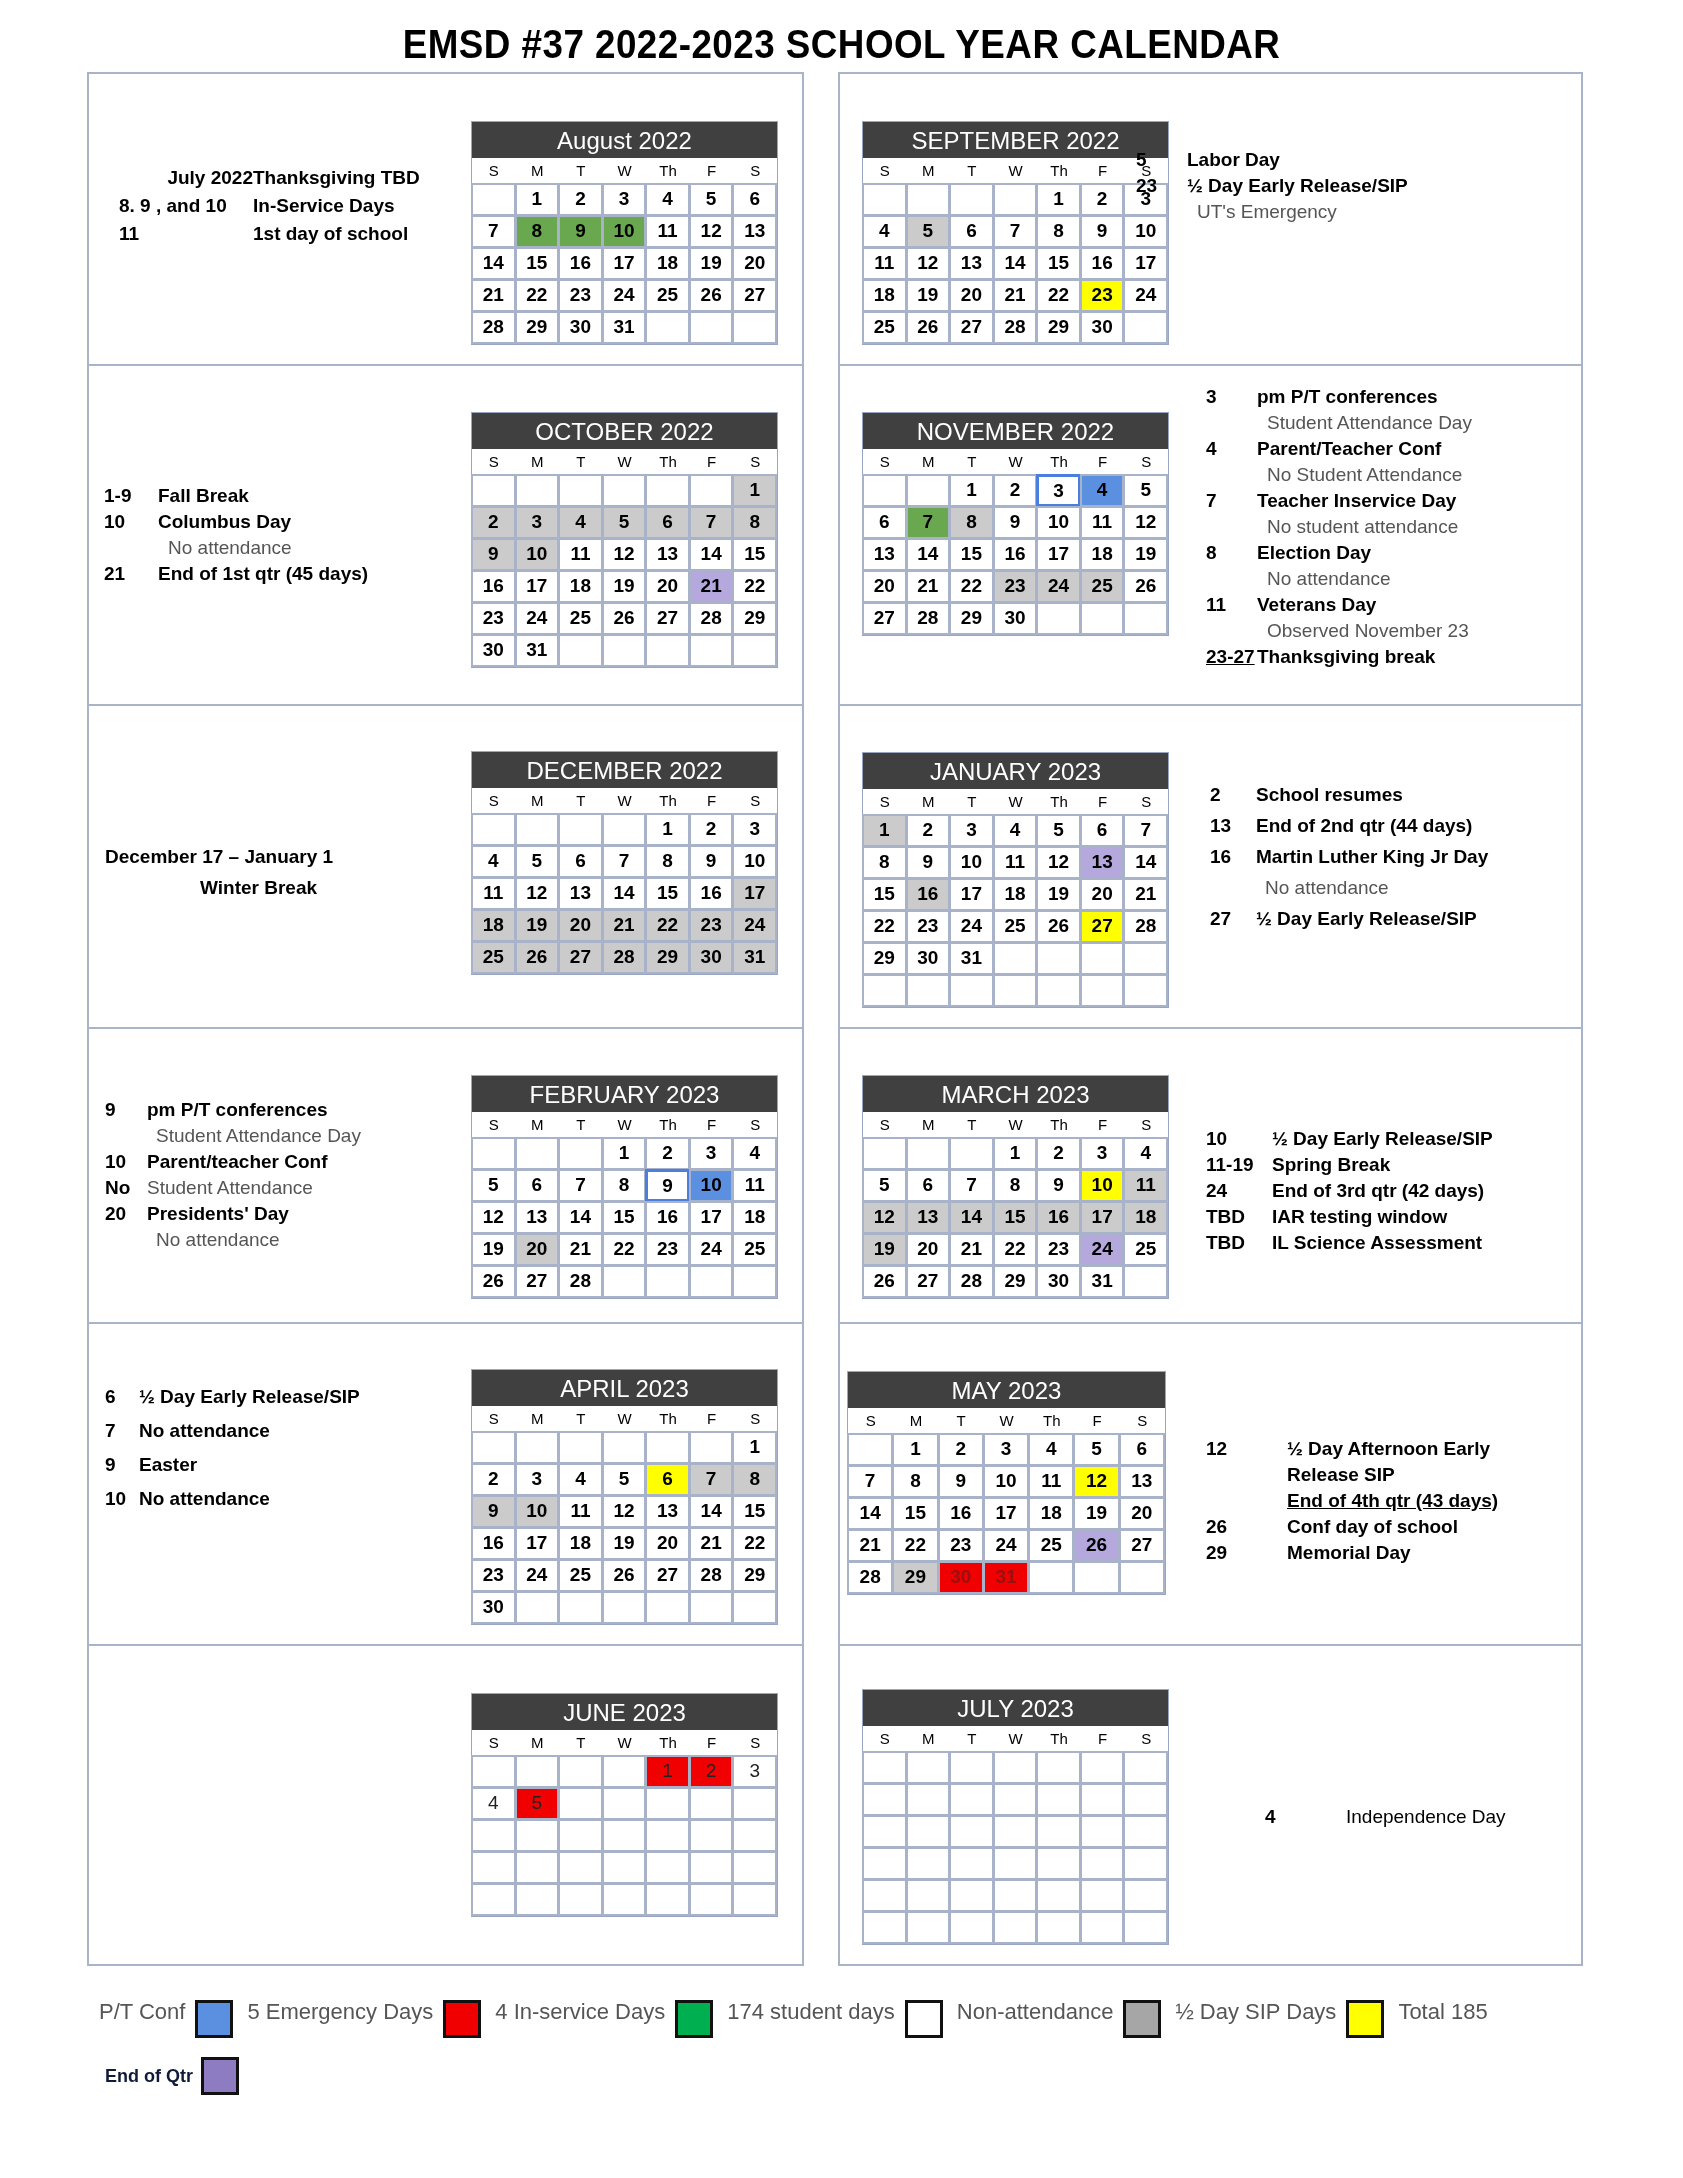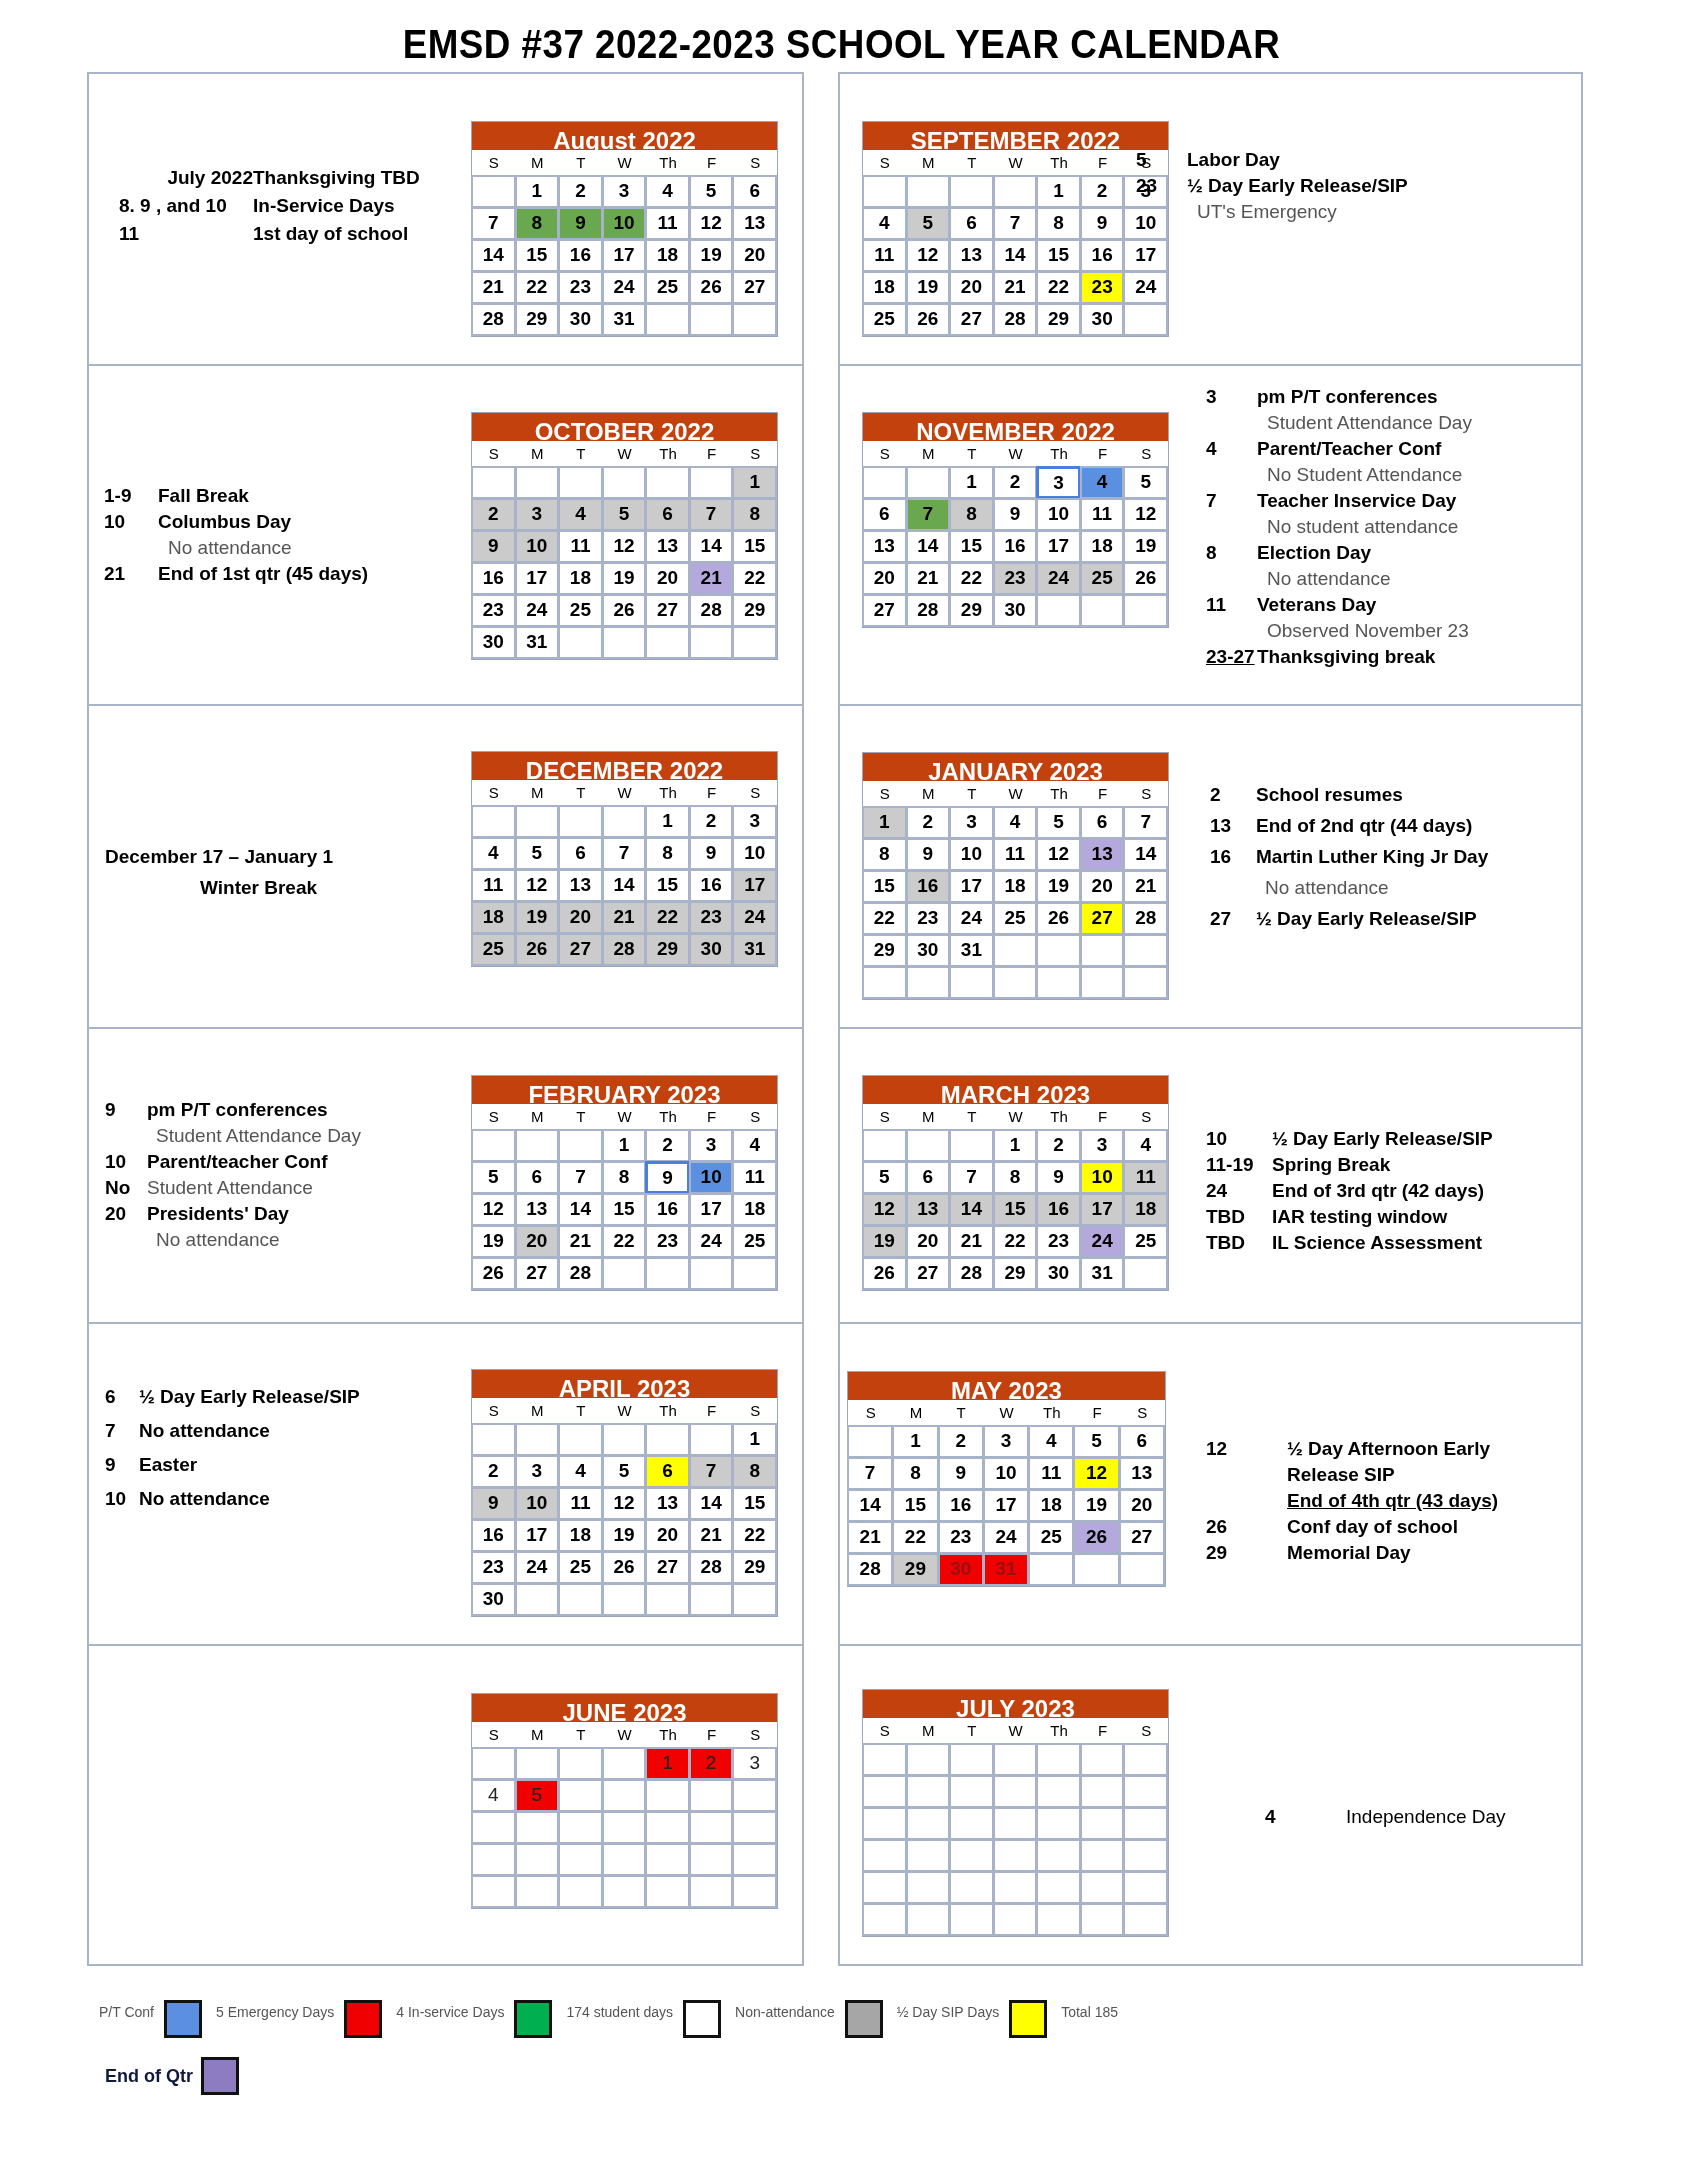--- a/index.html
+++ b/index.html
@@ -1,36 +1,36 @@
 <!DOCTYPE html>
 <html><head>
 <meta charset="utf-8">
 <style>
 *{box-sizing:border-box;margin:0;padding:0}
 body{width:1683px;height:2178px;background:#fff;position:relative;font-family:"Liberation Sans",sans-serif;color:#000;overflow:hidden}
 .title{position:absolute;left:0;width:1683px;top:22px;text-align:center;font-size:40px;font-weight:bold;letter-spacing:0.5px;transform:scaleX(0.92)}
 .panel{position:absolute;border:2px solid #aab4c8;background:#fff}
 .cal{position:absolute;width:307px;border:1px solid #9aa6c0;background:#fff}
-.cal-head{background:#c2410c;color:#fff;text-align:center;font-weight:bold;font-size:24px;height:28px;line-height:38px}
+.cal-head{background:#404040;color:#fff;text-align:center;font-weight:normal;font-size:24px;height:36px;line-height:38px}
 .cal-dow{display:grid;grid-template-columns:repeat(7,1fr);height:26px;line-height:26px;text-align:center;font-size:15px}
 .cal-grid{display:grid;grid-template-columns:repeat(7,1fr);grid-auto-rows:32px;gap:0}
 .cell{border:2px solid #a8b2c8;margin:-1px 0 0 -1px;text-align:center;font-size:19px;font-weight:bold;line-height:28px;background:#fff}
 .cell.thin{font-weight:normal;color:#222}
 .c-gray{background:#cbcbcb}
 .c-green{background:#6aa84f}
 .c-yellow{background:#ffff00}
 .c-blue{background:#5b8fe0}
 .c-blueb{border:3px solid #4a7fe0}
 .c-purple{background:#b4a8dc}
 .c-red{background:#f00000;color:#9a1010}
 .notes{position:absolute;font-size:19px;line-height:26px}
 .note-row{position:relative;white-space:nowrap}
 .b{font-weight:bold}
 .l{font-weight:normal;color:#555;font-size:19px}
-.legend{position:absolute;top:1986px;left:99px;font-size:14px;color:#555;display:flex;align-items:center}
+.legend{position:absolute;top:1986px;left:99px;font-size:22px;color:#555;display:flex;align-items:center}
 .legend-item{display:flex;align-items:center;margin-right:14px}
 .swatch{width:38px;height:38px;border:3px solid #111;margin-left:10px;margin-top:14px}
 .legend2{position:absolute;top:2057px;left:105px;display:flex;align-items:center;font-size:18px;font-weight:bold;color:#111a3a}
 </style>
 </head>
 <body>
 
 <div class="title">EMSD #37 2022-2023 SCHOOL YEAR CALENDAR</div>
 
 <div class="panel" style="left:87px;top:72px;width:717px;height:294px"></div>

